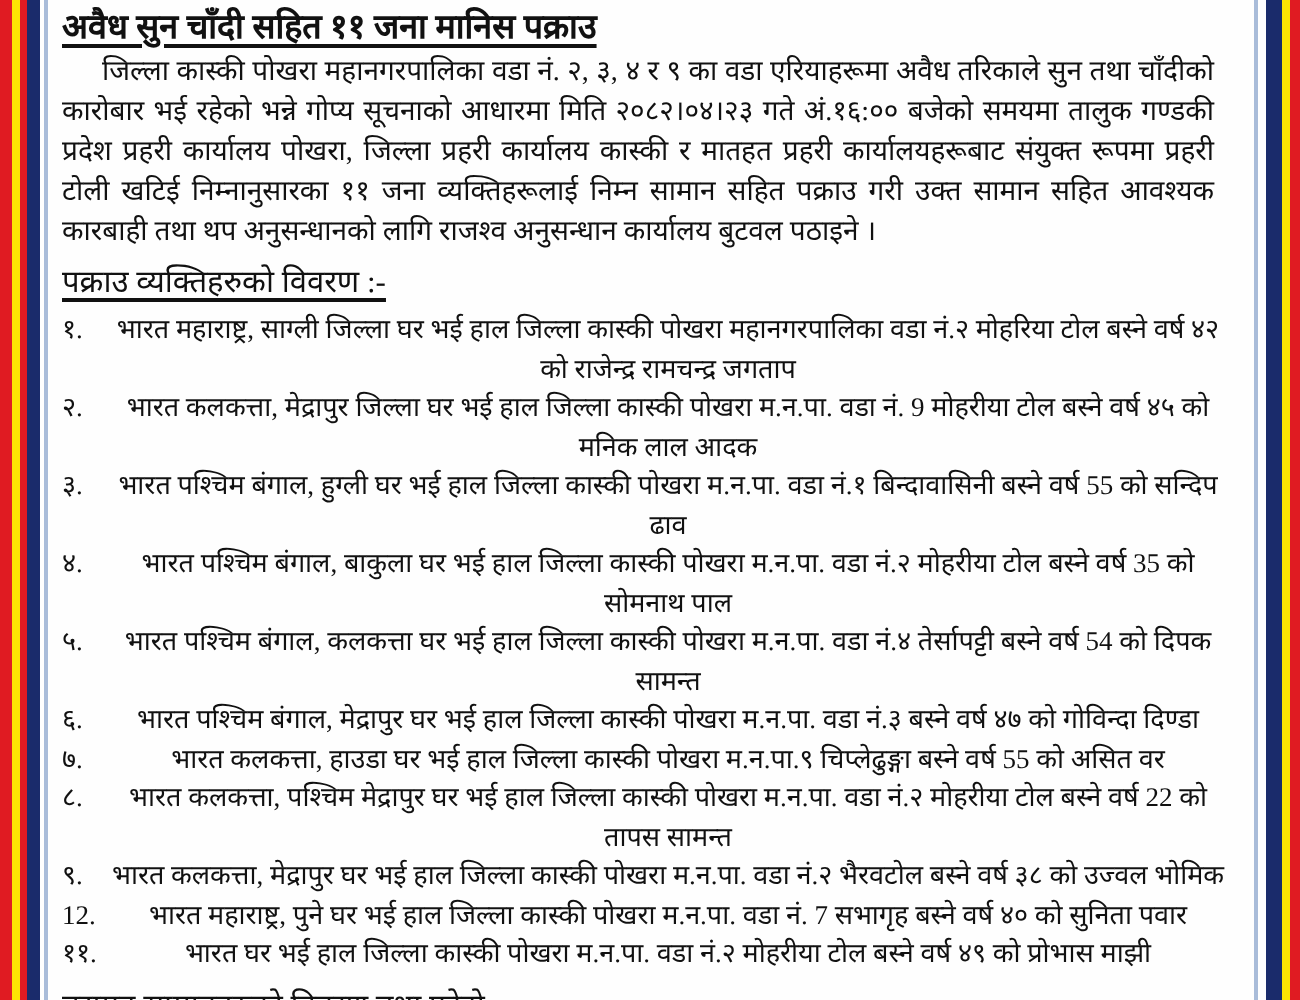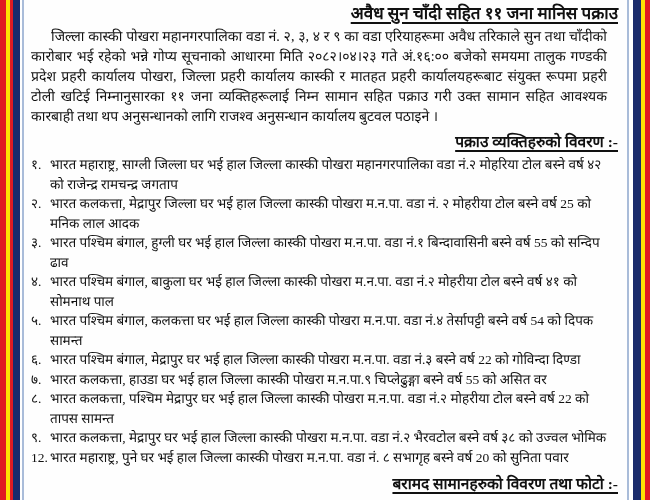--- a/index.html
+++ b/index.html
@@ -19,37 +19,37 @@
     position:absolute;right:0;top:0;bottom:0;width:17px;
     background:linear-gradient(to right,
       var(--navy) 0 47%, var(--yellow) 47% 70%, var(--red) 70% 100%);
   }
   .thinline-right{position:absolute;right:21px;top:0;bottom:0;width:2px;background:var(--line);}
   .content{
     position:absolute;left:31px;right:32px;top:0;bottom:0;
     padding-top:3px;
   }
   .title{
-    text-align:right;font-weight:bold;font-size:17px;line-height:22px;
+    text-align:left;font-weight:bold;font-size:17px;line-height:22px;
     text-decoration:underline;text-underline-offset:3px;text-decoration-thickness:1.5px;
   }
   .intro{
     margin:2px 11px 0 0;font-size:14px;line-height:20px;text-align:justify;
     text-indent:20px;
   }
   .heading{
-    text-align:right;font-weight:bold;font-size:15.5px;line-height:22px;
+    text-align:left;font-weight:normal;font-size:15.5px;line-height:22px;
     text-decoration:underline;text-underline-offset:3px;text-decoration-thickness:1.5px;
     margin-top:4px;
   }
   .heading.second{margin-top:6px;}
   .list{margin-top:2px;font-size:13.5px;}
   .row{display:flex;line-height:19.5px;}
   .row .num{min-width:19px;flex:0 0 auto;}
-  .row .txt{flex:1 1 auto;text-align:left;}
+  .row .txt{flex:1 1 auto;text-align:center;}
 </style>
 </head>
 <body>
 
 <div class="doc">
   <div class="stripe-left"></div>
   <div class="thinline-left"></div>
   <div class="stripe-right"></div>
   <div class="thinline-right"></div>
 
@@ -60,52 +60,56 @@
 
     <div class="heading">पक्राउ व्यक्तिहरुको विवरण :-</div>
 
     <div class="list">
         <div class="row">
         <span class="num">१.</span>
         <span class="txt">भारत महाराष्ट्र, साग्ली जिल्ला घर भई हाल जिल्ला कास्की पोखरा महानगरपालिका वडा नं.२ मोहरिया टोल बस्ने वर्ष ४२ को राजेन्द्र रामचन्द्र जगताप</span>
       </div>
         <div class="row">
         <span class="num">२.</span>
-        <span class="txt">भारत कलकत्ता, मेद्रापुर जिल्ला घर भई हाल जिल्ला कास्की पोखरा म.न.पा. वडा नं. २ मोहरीया टोल बस्ने वर्ष 25 को मनिक लाल आदक</span>
+        <span class="txt">भारत कलकत्ता, मेद्रापुर जिल्ला घर भई हाल जिल्ला कास्की पोखरा म.न.पा. वडा नं. 9 मोहरीया टोल बस्ने वर्ष ४५ को मनिक लाल आदक</span>
       </div>
         <div class="row">
         <span class="num">३.</span>
         <span class="txt">भारत पश्चिम बंगाल, हुग्ली घर भई हाल जिल्ला कास्की पोखरा म.न.पा. वडा नं.१ बिन्दावासिनी बस्ने वर्ष 55 को सन्दिप ढाव</span>
       </div>
         <div class="row">
         <span class="num">४.</span>
-        <span class="txt">भारत पश्चिम बंगाल, बाकुला घर भई हाल जिल्ला कास्की पोखरा म.न.पा. वडा नं.२ मोहरीया टोल बस्ने वर्ष ४१ को सोमनाथ पाल</span>
+        <span class="txt">भारत पश्चिम बंगाल, बाकुला घर भई हाल जिल्ला कास्की पोखरा म.न.पा. वडा नं.२ मोहरीया टोल बस्ने वर्ष 35 को सोमनाथ पाल</span>
       </div>
         <div class="row">
         <span class="num">५.</span>
         <span class="txt">भारत पश्चिम बंगाल, कलकत्ता घर भई हाल जिल्ला कास्की पोखरा म.न.पा. वडा नं.४ तेर्सापट्टी बस्ने वर्ष 54 को दिपक सामन्त</span>
       </div>
         <div class="row">
         <span class="num">६.</span>
-        <span class="txt">भारत पश्चिम बंगाल, मेद्रापुर घर भई हाल जिल्ला कास्की पोखरा म.न.पा. वडा नं.३ बस्ने वर्ष 22 को गोविन्दा दिण्डा</span>
+        <span class="txt">भारत पश्चिम बंगाल, मेद्रापुर घर भई हाल जिल्ला कास्की पोखरा म.न.पा. वडा नं.३ बस्ने वर्ष ४७ को गोविन्दा दिण्डा</span>
       </div>
         <div class="row">
         <span class="num">७.</span>
         <span class="txt">भारत कलकत्ता, हाउडा घर भई हाल जिल्ला कास्की पोखरा म.न.पा.९ चिप्लेढुङ्गा बस्ने वर्ष 55 को असित वर</span>
       </div>
         <div class="row">
         <span class="num">८.</span>
         <span class="txt">भारत कलकत्ता, पश्चिम मेद्रापुर घर भई हाल जिल्ला कास्की पोखरा म.न.पा. वडा नं.२ मोहरीया टोल बस्ने वर्ष 22 को तापस सामन्त</span>
       </div>
         <div class="row">
         <span class="num">९.</span>
         <span class="txt">भारत कलकत्ता, मेद्रापुर घर भई हाल जिल्ला कास्की पोखरा म.न.पा. वडा नं.२ भैरवटोल बस्ने वर्ष ३८ को उज्वल भोमिक</span>
       </div>
         <div class="row">
         <span class="num">12.</span>
-        <span class="txt">भारत महाराष्ट्र, पुने घर भई हाल जिल्ला कास्की पोखरा म.न.पा. वडा नं. ८ सभागृह बस्ने वर्ष 20 को सुनिता पवार</span>
+        <span class="txt">भारत महाराष्ट्र, पुने घर भई हाल जिल्ला कास्की पोखरा म.न.पा. वडा नं. 7 सभागृह बस्ने वर्ष ४० को सुनिता पवार</span>
+      </div>
+        <div class="row">
+        <span class="num">११.</span>
+        <span class="txt">भारत घर भई हाल जिल्ला कास्की पोखरा म.न.पा. वडा नं.२ मोहरीया टोल बस्ने वर्ष ४९ को प्रोभास माझी</span>
       </div>
       </div>
 
     <div class="heading second">बरामद सामानहरुको विवरण तथा फोटो :-</div>
 
   </div>
 </div>
 
 </body></html>

